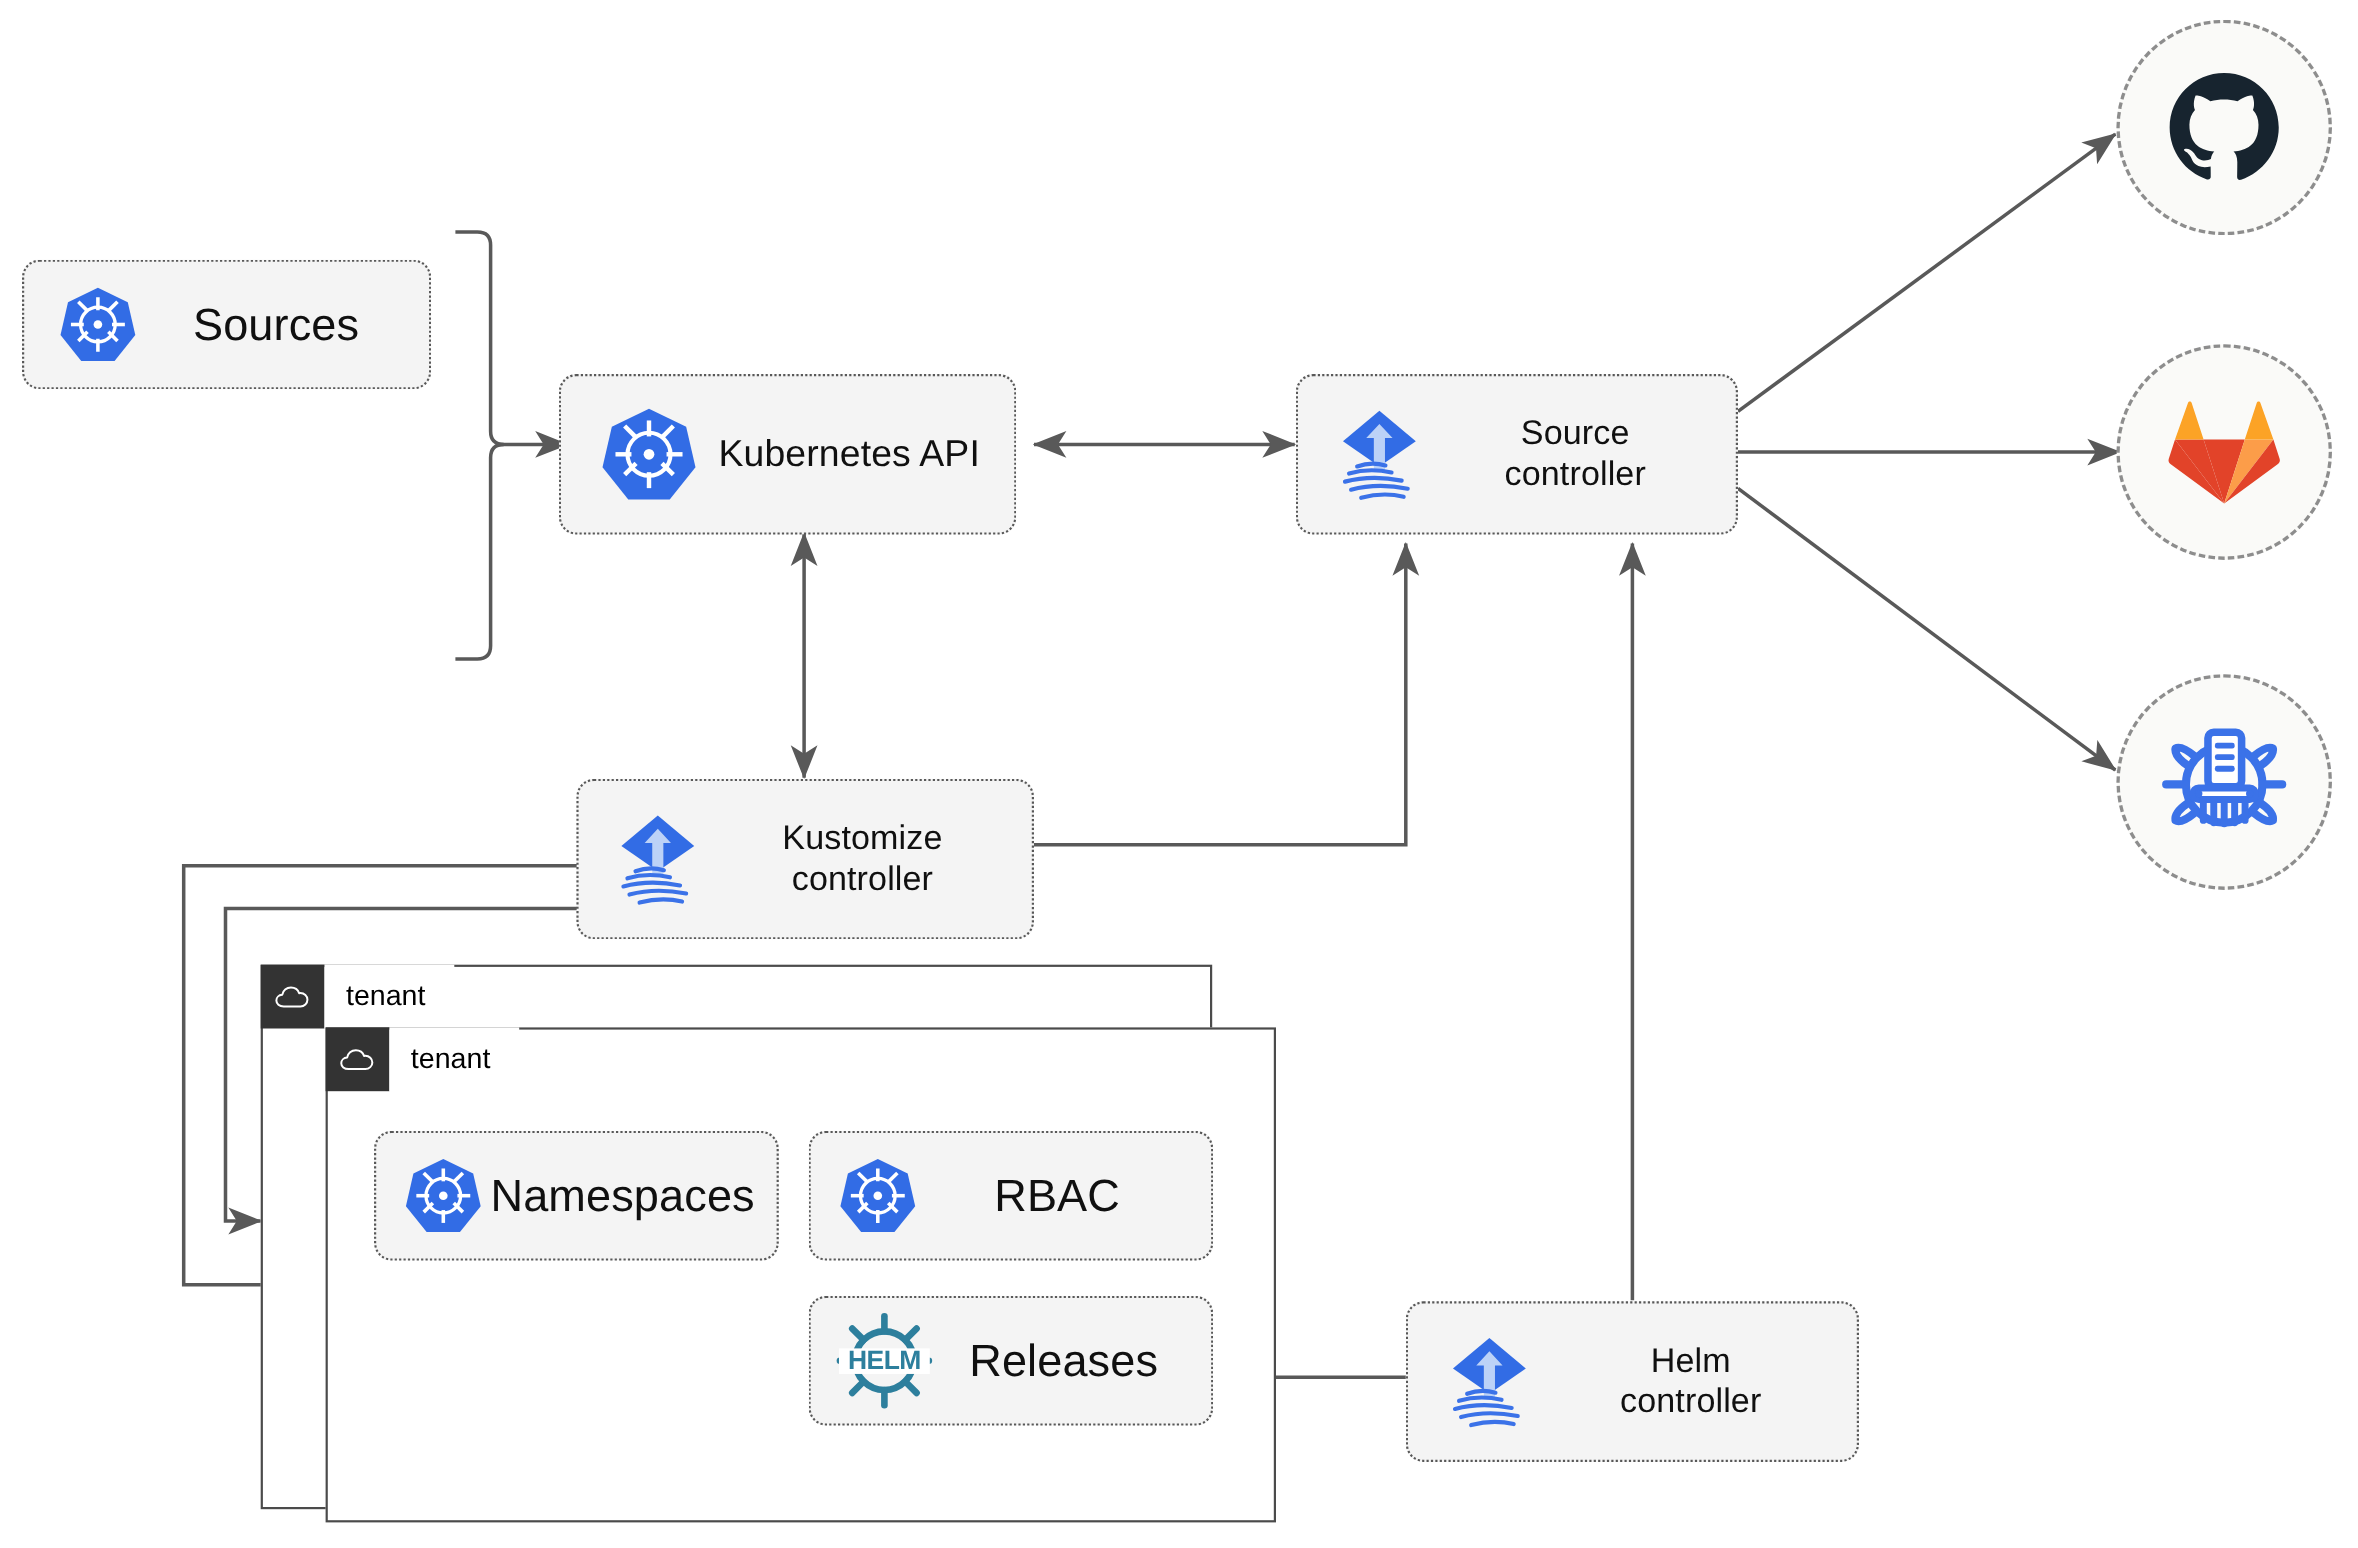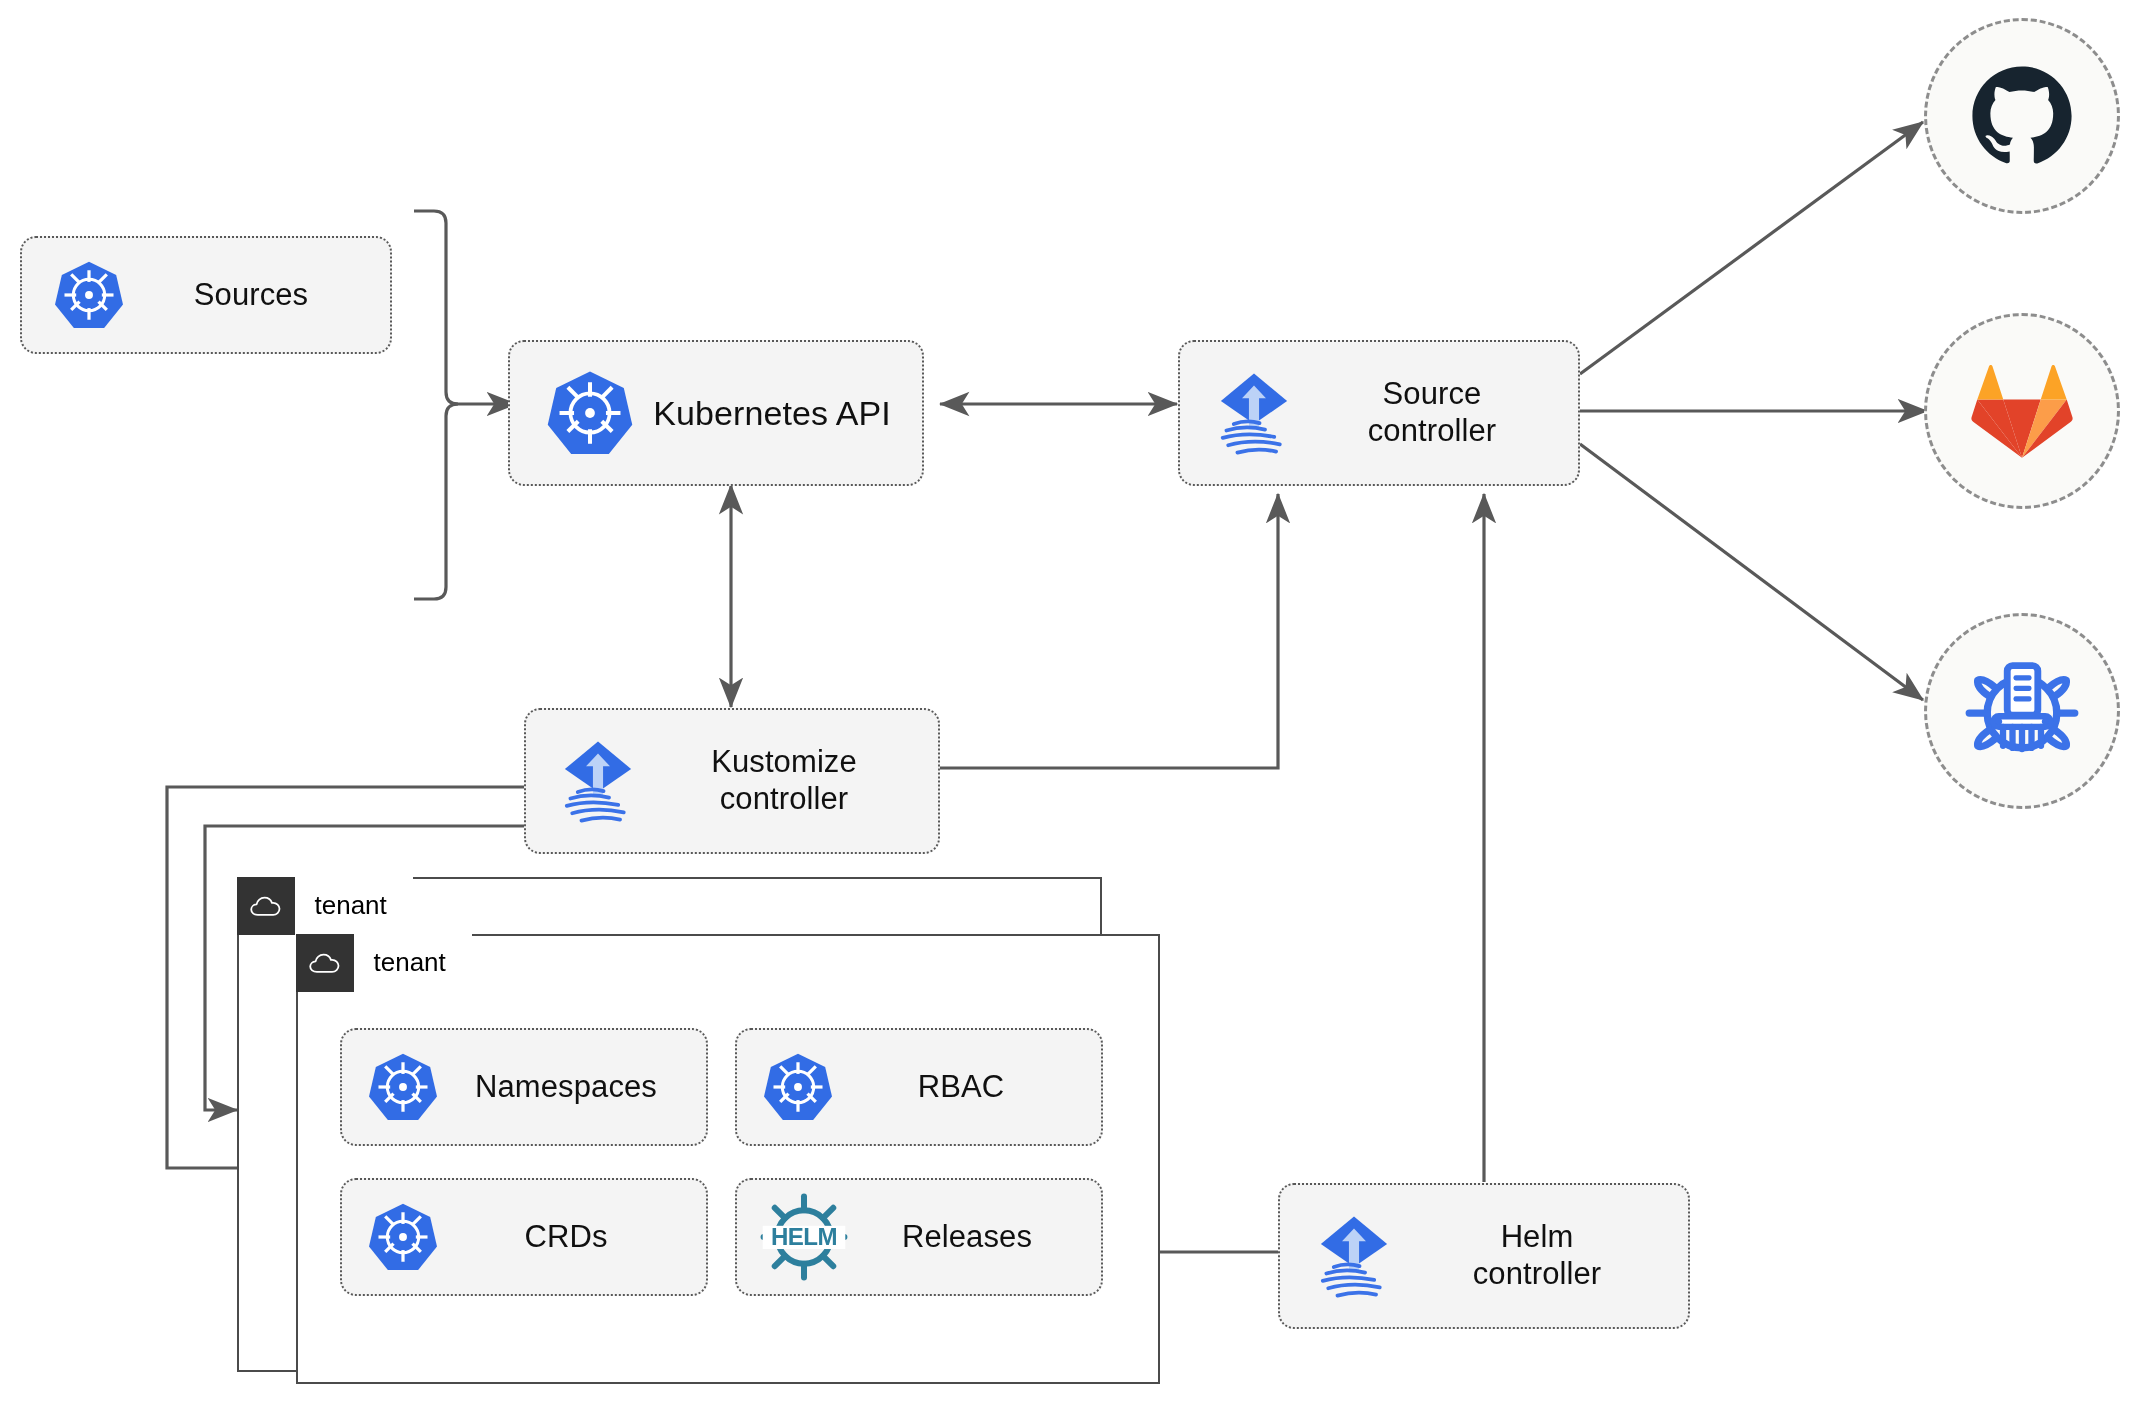--- a/index.html
+++ b/index.html
@@ -26,21 +26,21 @@
     border-radius:16px;
     display:flex;
     align-items:center;
     box-sizing:border-box;
   }
   .card .ico{flex:0 0 auto;display:flex;align-items:center;justify-content:center;}
   .card .cap{
     flex:1 1 auto;
     text-align:center;
     color:#101010;
-    font-size:31px;
+    font-size:41px;
     line-height:1.18;
     letter-spacing:.1px;
     padding-right:14px;
   }
   .card.two-line .cap{font-size:31px;}
 
   
   .tenant{
     position:absolute;
     background:#ffffff;
@@ -286,40 +286,20 @@
             <path d="M39.2 38.7l2-2 7.2 7.2-2 2z"></path>
           <path d="M46.4 13.1l2 2-7.2 7.2-2-2z"></path>
             <path d="M22.8 36.7l2 2-7.2 7.2-2-2z"></path>
         </g>
         <circle cx="32" cy="32" r="13.6" fill="none" stroke="#ffffff" stroke-width="2.6"></circle>
       </svg>
     </span>
     <span class="cap">RBAC</span>
   </div>
 
-  <div class="node card" style="left:340px;top:1178px;width:368px;height:118px;z-index:4;">
-    <span class="ico" style="margin-left:24px;width:74px;height:74px;">
-      <svg viewBox="0 0 64 64" width="74" height="74">
-        <path d="M32 3.2 L55.5 14.6 L61.4 40.2 L45.1 60.6 L18.9 60.6 L2.6 40.2 L8.5 14.6 Z" fill="#326ce5"></path>
-        <g fill="#ffffff">
-          <circle cx="32" cy="32" r="3.4"></circle>
-          <path d="M30.6 10.6h2.8v10.1h-2.8z"></path>
-            <path d="M30.6 43.3h2.8v10.1h-2.8z"></path>
-          <path d="M10.8 30.6h10.1v2.8H10.8z"></path>
-            <path d="M43.1 30.6h10.1v2.8H43.1z"></path>
-          <path d="M15.6 15.1l2-2 7.2 7.2-2 2z"></path>
-            <path d="M39.2 38.7l2-2 7.2 7.2-2 2z"></path>
-          <path d="M46.4 13.1l2 2-7.2 7.2-2-2z"></path>
-            <path d="M22.8 36.7l2 2-7.2 7.2-2-2z"></path>
-        </g>
-        <circle cx="32" cy="32" r="13.6" fill="none" stroke="#ffffff" stroke-width="2.6"></circle>
-      </svg>
-    </span>
-    <span class="cap">CRDs</span>
-  </div>
 
   <div class="node card" style="left:735px;top:1178px;width:368px;height:118px;z-index:4;">
     <span class="ico" style="margin-left:24px;width:86px;height:86px;">
       <svg viewBox="0 0 100 100" width="86" height="86">
         <g stroke="#2d7f9d" stroke-width="7" fill="none" stroke-linecap="round">
           <circle cx="50" cy="50" r="31"></circle>
           <path d="M50 19 L50 3"></path>
           <path d="M50 81 L50 97"></path>
           <path d="M19 50 L3 50"></path>
           <path d="M81 50 L97 50"></path>

